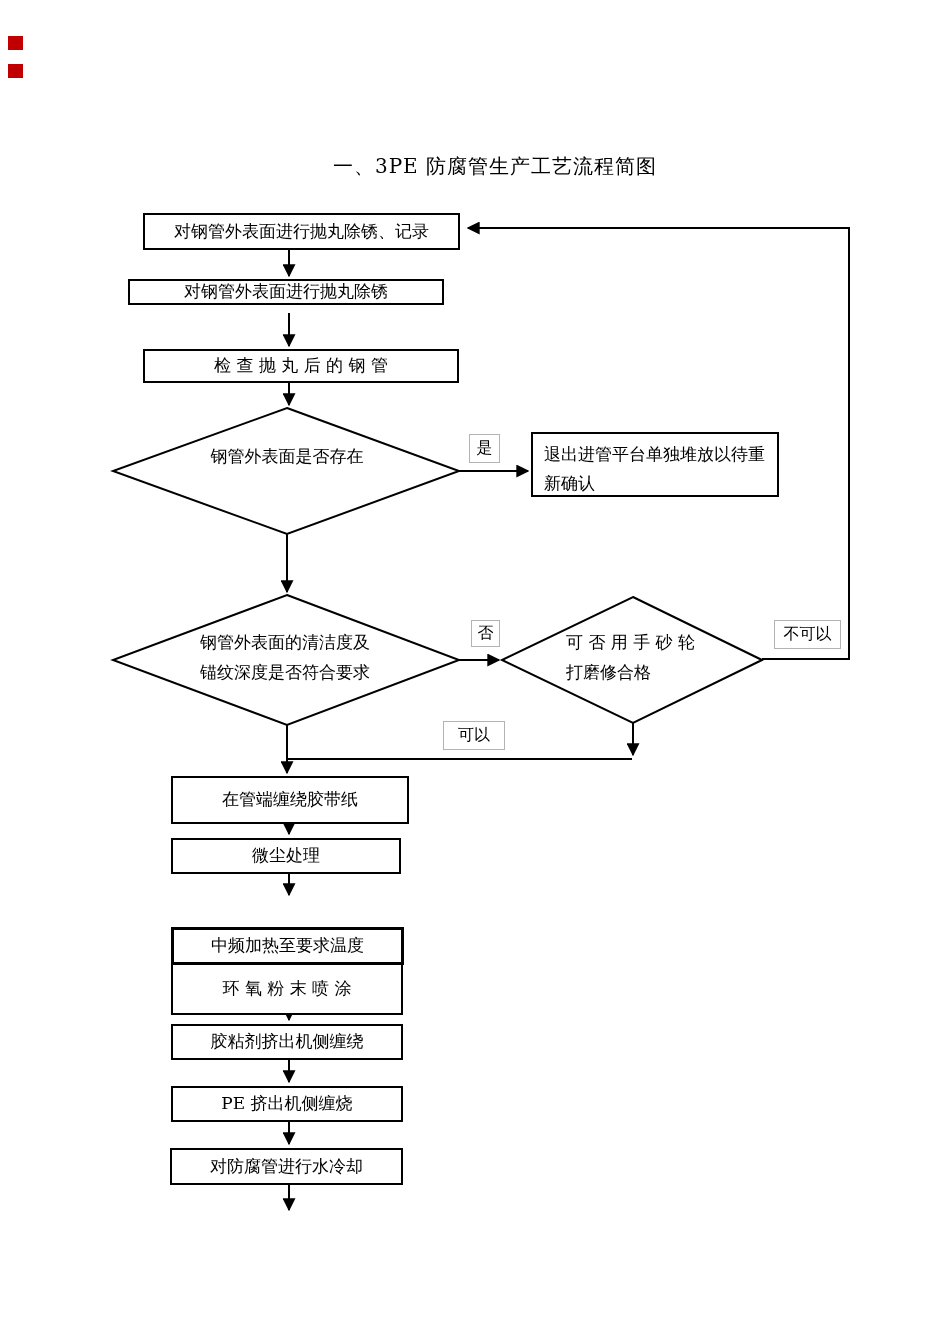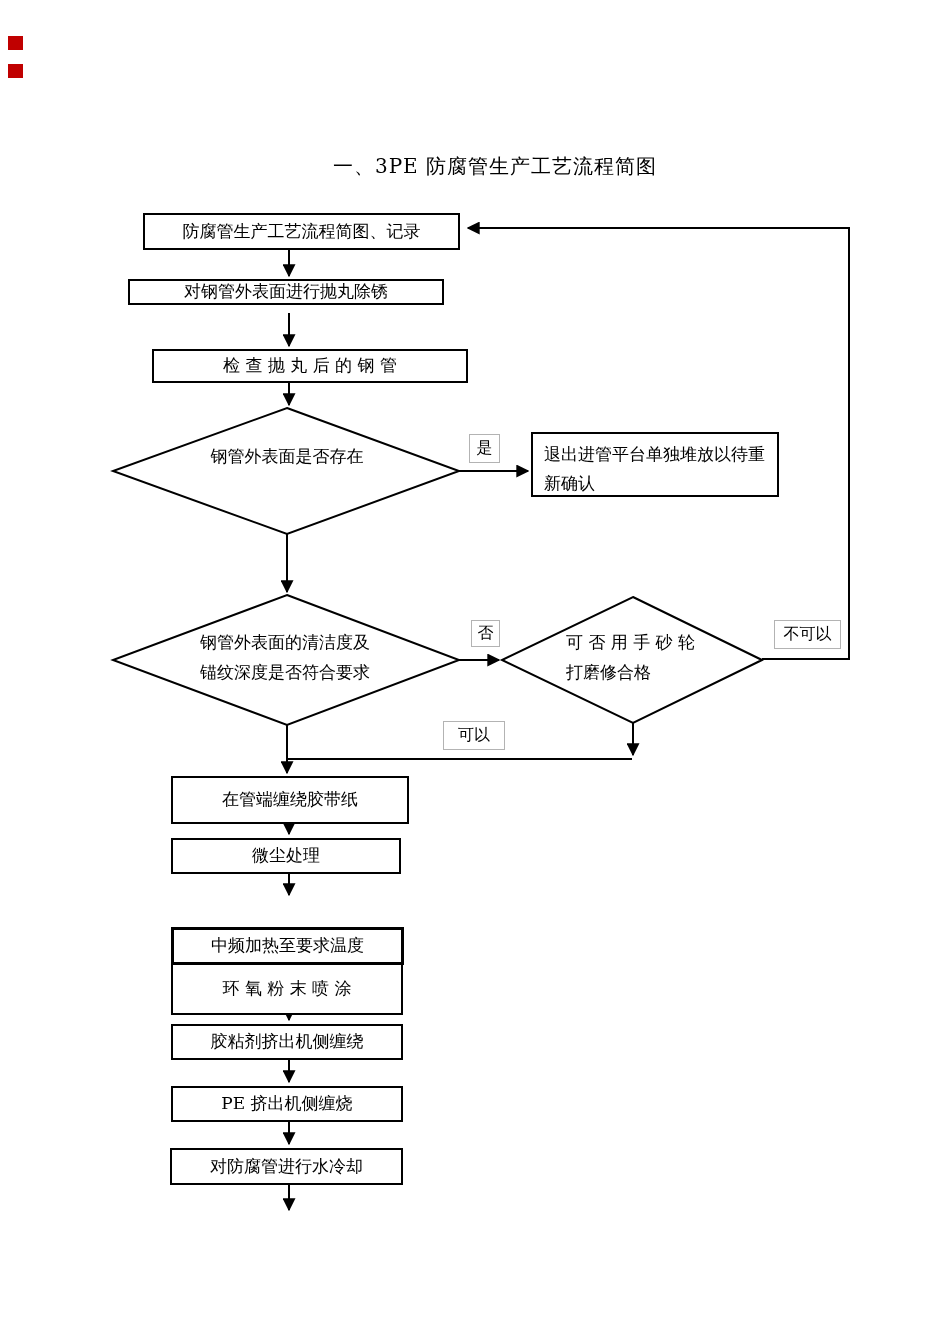--- a/index.html
+++ b/index.html
@@ -17,21 +17,21 @@
   }
   svg.lines{position:absolute;left:0;top:0;}
   .node{
     position:absolute;background:#fff;border:2px solid #000;
     display:flex;align-items:center;justify-content:center;
     font-size:17px;line-height:1.25;text-align:center;box-sizing:border-box;
     white-space:nowrap;
   }
   #node-inspect{left:143px;top:213px;width:317px;height:37px;}
   #node-blast{left:128px;top:279px;width:316px;height:26px;}
-  #node-check{left:143px;top:349px;width:316px;height:34px;margin-left:9px;}
+  #node-check{left:143px;top:349px;width:316px;height:34px;}
   #node-requeue{
     left:531px;top:432px;width:248px;height:65px;
     justify-content:flex-start;align-items:flex-start;text-align:left;
     padding:6px 6px 0 11px;white-space:normal;line-height:29px;
   }
   #node-tape{left:171px;top:776px;width:238px;height:48px;}
   #node-dust{left:171px;top:838px;width:230px;height:36px;}
   #node-heat{left:171px;top:927px;width:233px;height:38px;border-width:3px;}
   #node-epoxy{left:171px;top:963px;width:232px;height:52px;}
   #node-adhesive{left:171px;top:1024px;width:232px;height:36px;}
@@ -88,21 +88,21 @@
     <path d="M289,1185 V1210" marker-end="url(#arr)"></path>
   </g>
   <g stroke="#000" stroke-width="2" fill="#fff">
     <polygon points="287,408 459,471 287,534 113,471"></polygon>
     <polygon points="287,595 459,660 287,725 113,660"></polygon>
     <polygon points="633,597 762,660 633,723 502,660"></polygon>
   </g>
 </svg>
 
 <div class="node" id="node-inspect">
-  <span>防腐管生产工艺流程简图、记录</span>
+  <span>对钢管外表面进行抛丸除锈、记录</span>
 </div>
 <div class="node" id="node-blast">
   <span>对钢管外表面进行抛丸除锈</span>
 </div>
 <div class="node" id="node-check">
   <span>检 查 抛 丸 后 的 钢 管</span>
 </div>
 <div class="node" id="node-requeue">
   <span>退出进管平台单独堆放以待重新确认</span>
 </div>

